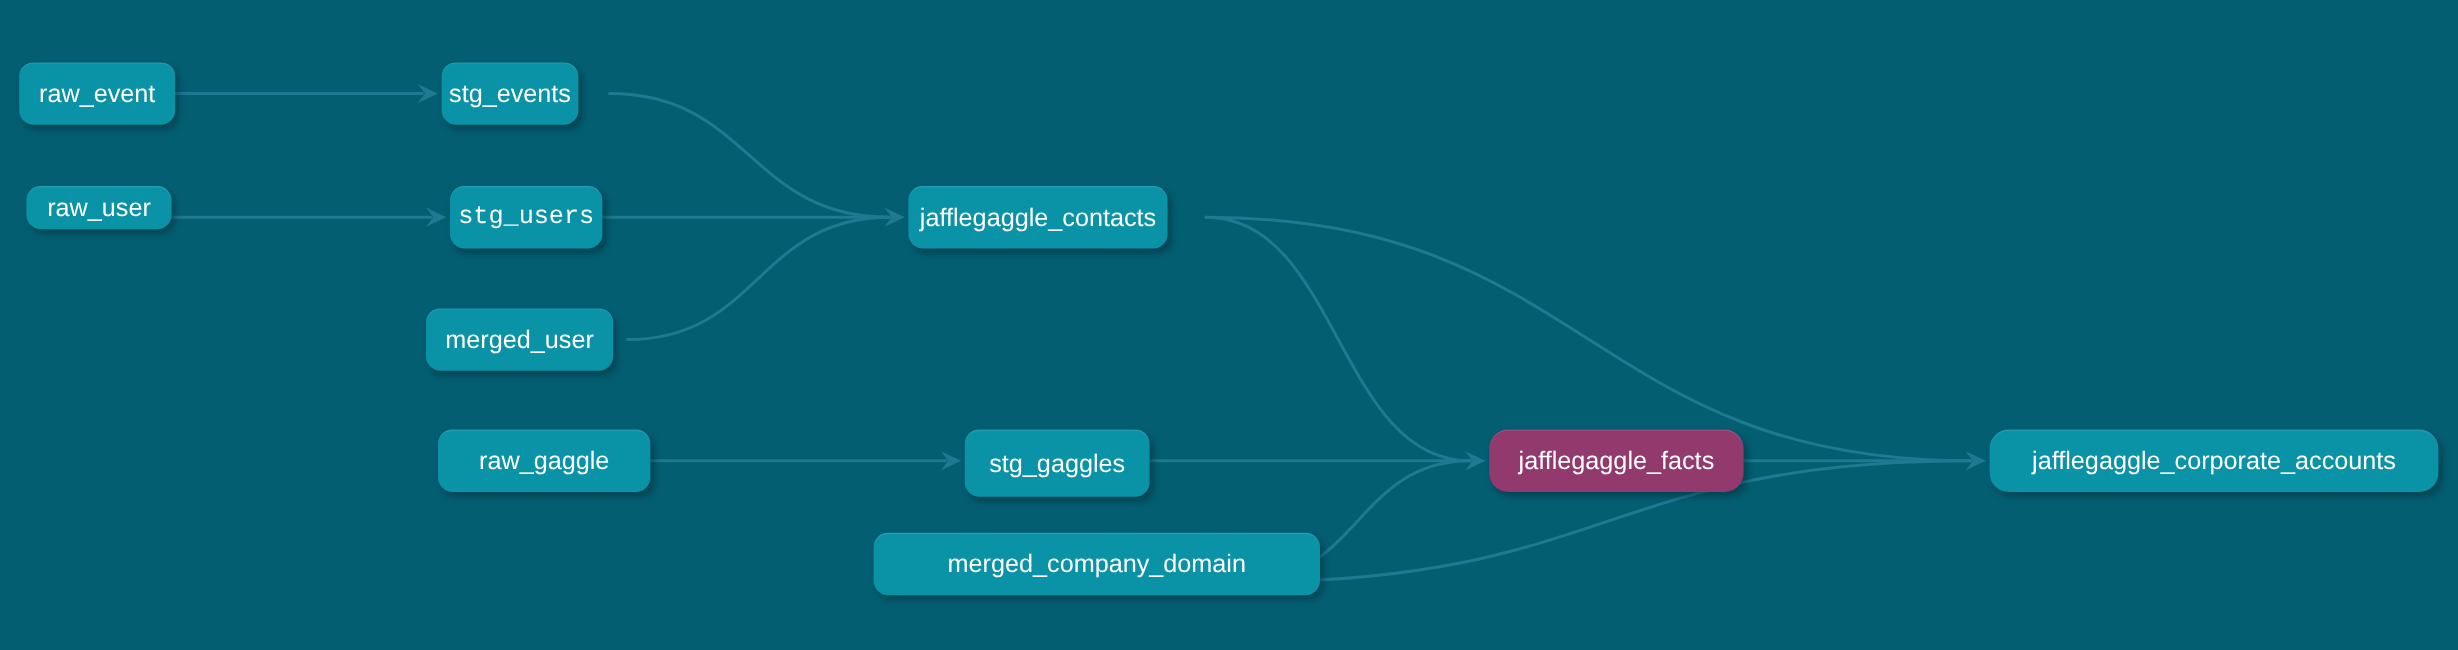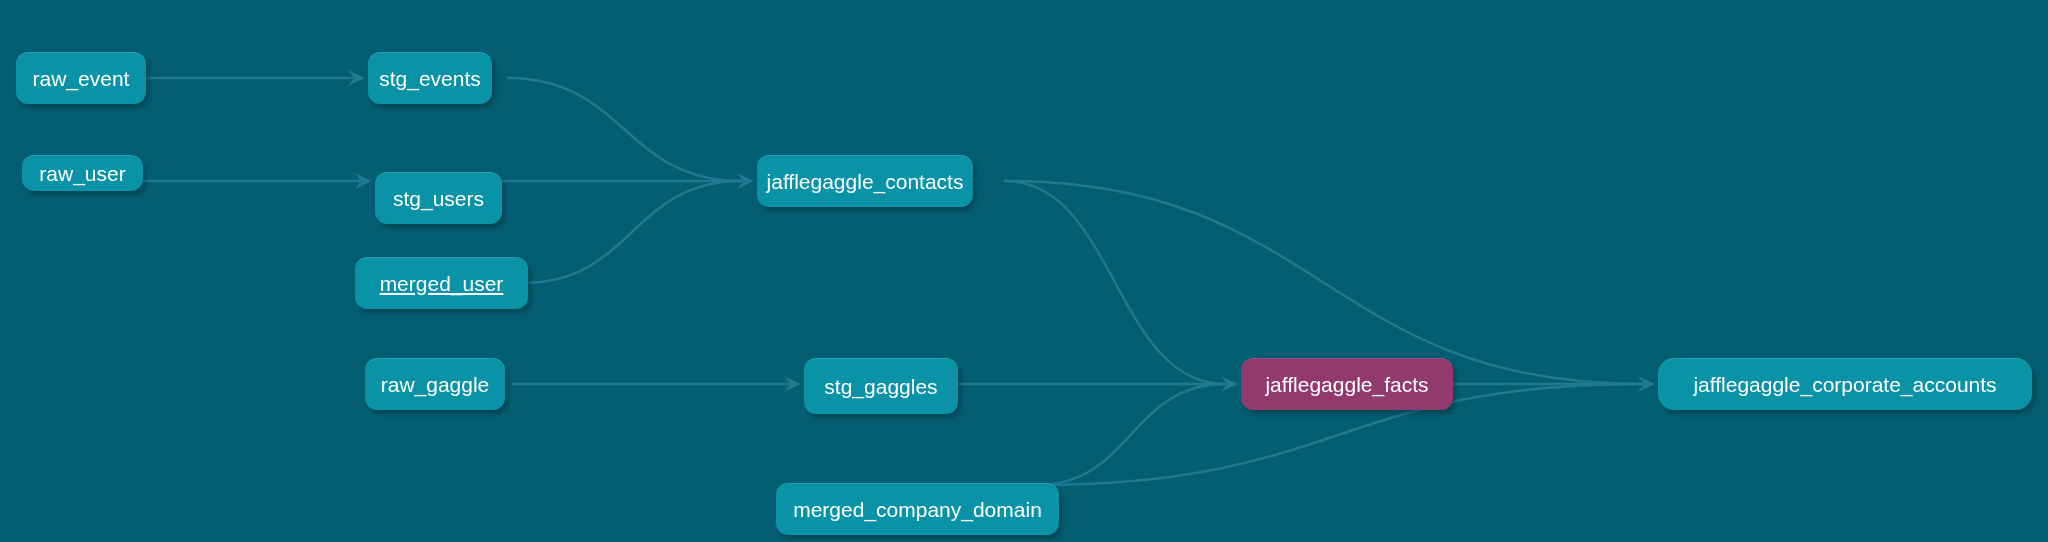--- a/index.html
+++ b/index.html
@@ -63,44 +63,44 @@
       <path d="M 754 181 L 737 173 L 743 181 L 737 189 Z" fill="#1E7991"></path>
       <path d="M 801 384 L 784 376 L 790 384 L 784 392 Z" fill="#1E7991"></path>
       <path d="M 1238 384 L 1221 376 L 1227 384 L 1221 392 Z" fill="#1E7991"></path>
       <path d="M 1655 384 L 1638 376 L 1644 384 L 1638 392 Z" fill="#1E7991"></path>
     </svg>
 
   <div id="node-layer">
       <div class="node teal" style="left: 16px; top: 52px; width: 130px; height: 52px;">
         <span class="label">raw_event</span>
       </div>
-      <div class="node teal" style="left: 368px; top: 52px; width: 124px; height: 52px;">
+      <div class="node teal" style="left: 368px; top: 52px; width: 114px; height: 52px;">
         <span class="label">stg_events</span>
       </div>
       <div class="node teal" style="left: 22px; top: 155px; width: 121px; height: 36px;">
         <span class="label">raw_user</span>
       </div>
-      <div class="node teal" style="left: 375px; top: 172px; width: 127px; height: 52px;">
+      <div class="node teal" style="left: 375px; top: 155px; width: 127px; height: 52px; font-family: Liberation Mono, monospace;">
         <span class="label">stg_users</span>
       </div>
-      <div class="node teal" style="left: 355px; top: 257px; width: 173px; height: 52px; text-decoration: underline;">
+      <div class="node teal" style="left: 355px; top: 257px; width: 156px; height: 52px;">
         <span class="label">merged_user</span>
       </div>
       <div class="node teal" style="left: 757px; top: 155px; width: 216px; height: 52px;">
         <span class="label">jafflegaggle_contacts</span>
       </div>
-      <div class="node teal" style="left: 365px; top: 358px; width: 140px; height: 52px;">
+      <div class="node teal" style="left: 365px; top: 358px; width: 177px; height: 52px;">
         <span class="label">raw_gaggle</span>
       </div>
       <div class="node teal" style="left: 804px; top: 358px; width: 154px; height: 56px;">
         <span class="label">stg_gaggles</span>
       </div>
-      <div class="node teal" style="left: 728px; top: 483px; width: 283px; height: 52px; margin-left: 48px;">
+      <div class="node teal" style="left: 728px; top: 444px; width: 372px; height: 52px;">
         <span class="label">merged_company_domain</span>
       </div>
-      <div class="node purple" style="left: 1241px; top: 358px; width: 212px; height: 52px;">
+      <div class="node purple" style="left: 1241px; top: 358px; width: 212px; height: 52px; border-radius: 16px;">
         <span class="label">jafflegaggle_facts</span>
       </div>
       <div class="node teal" style="left: 1658px; top: 358px; width: 374px; height: 52px; border-radius: 16px;">
         <span class="label">jafflegaggle_corporate_accounts</span>
       </div>
     </div>
 </div>
 
 </body></html>

